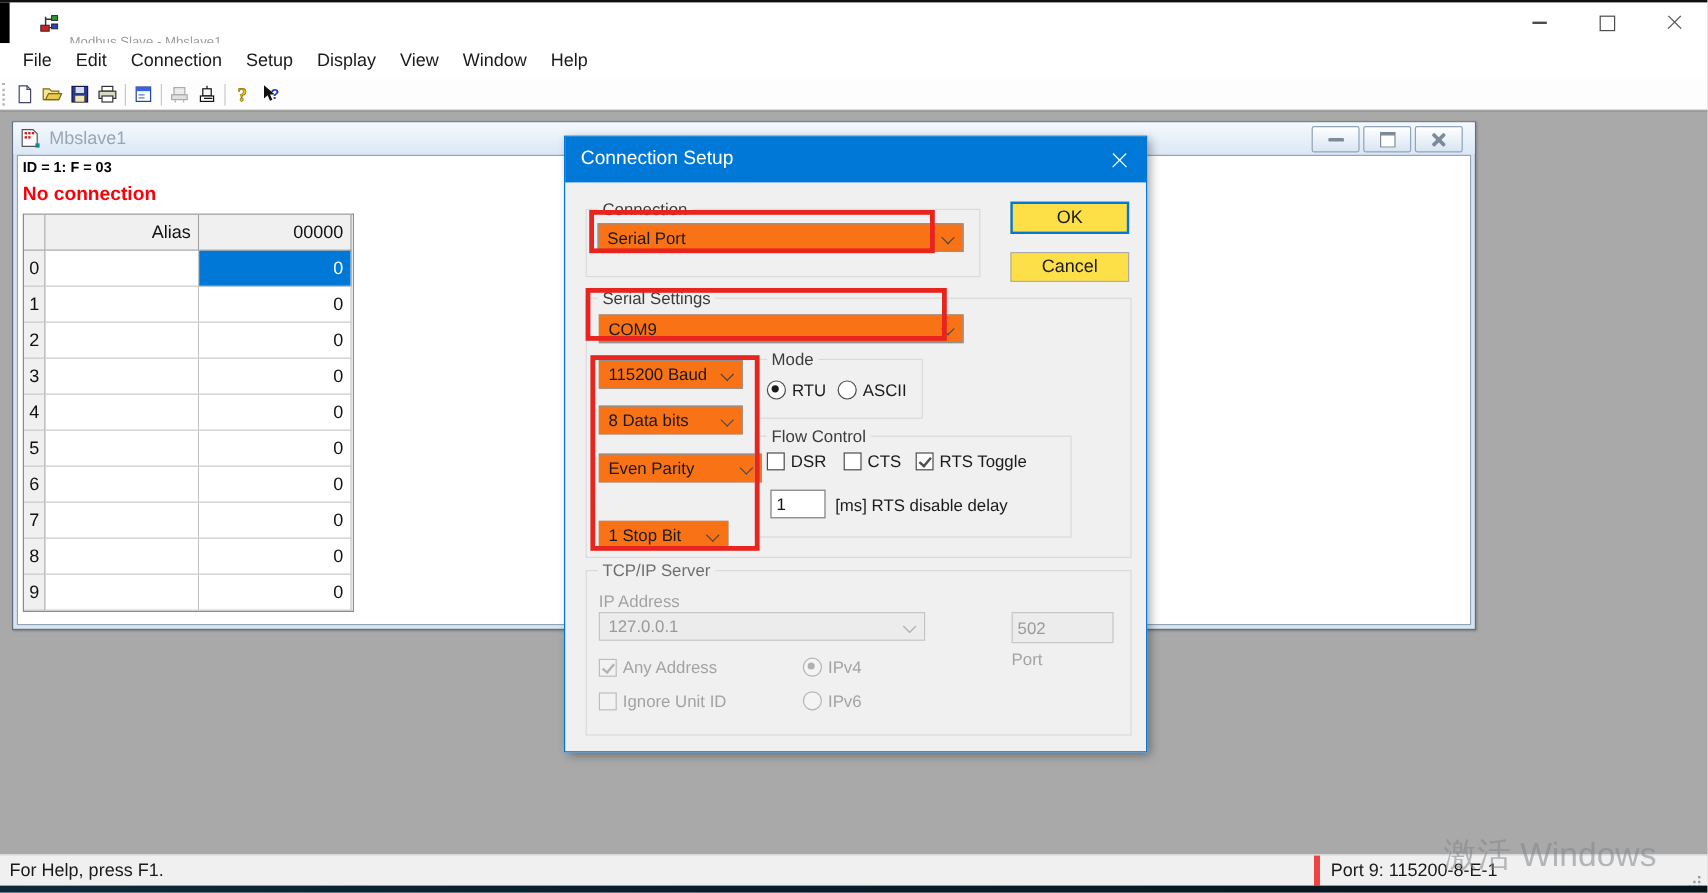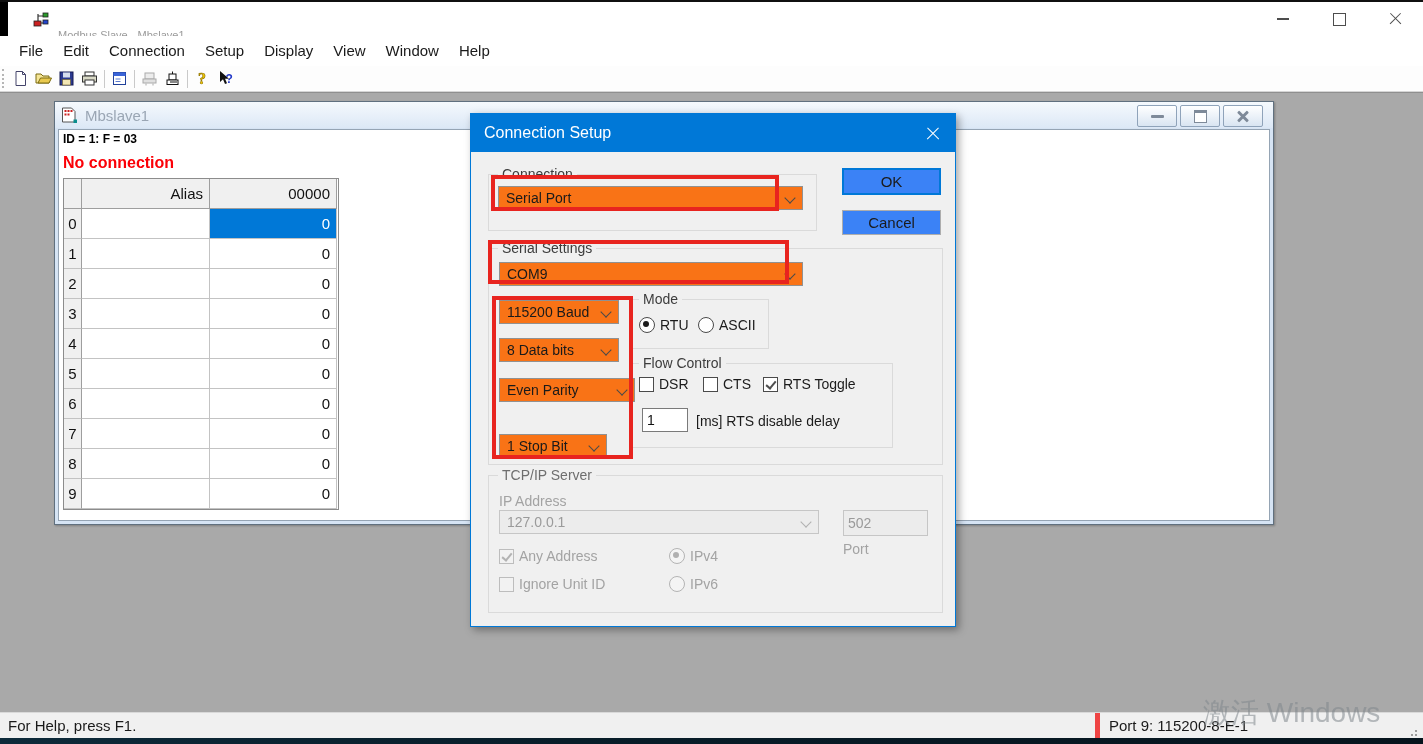--- a/index.html
+++ b/index.html
@@ -27,21 +27,21 @@
   .menubar{position:absolute;top:36px;left:0;right:0;height:30px;background:#fff;display:flex;align-items:center;padding-left:9px;font-size:15px;color:#1a1a1a;}
   .menu-item{padding:0 10px;line-height:30px;cursor:default;}
   
   .toolbar{position:absolute;top:66px;left:0;right:0;height:25px;background:#fdfdfd;border-bottom:1px solid #d5d5d5;display:flex;align-items:center;}
   .tb-handle{width:5px;height:19px;margin-left:2px;border-left:2px dotted #b5b5b5;}
   .tb-btn{width:23px;height:22px;display:flex;align-items:center;justify-content:center;}
   .tb-sep{width:1px;height:18px;background:#c9c9c9;margin:0 3px;}
   
   .mdi{position:absolute;top:92px;left:0;right:0;bottom:31px;background:#a9a9a9;border-top:1px solid #8f8f8f;}
   
-  .child{position:absolute;left:10px;top:8px;width:1218px;height:422px;background:#d6e4f4;border:1px solid #60707f;box-shadow:1px 1px 2px rgba(0,0,0,.25);margin-left:44px;}
+  .child{position:absolute;left:10px;top:8px;width:1218px;height:422px;background:#d6e4f4;border:1px solid #60707f;box-shadow:1px 1px 2px rgba(0,0,0,.25);}
   .child-title{position:absolute;left:0;top:0;right:0;height:26px;background:linear-gradient(#f5f9fd,#dce8f6);display:flex;align-items:center;}
   .child-doc-icon{margin-left:6px;width:17px;height:17px;}
   .child-title-text{margin-left:7px;font-size:15px;color:#9aa6b4;}
   .child-controls{position:absolute;right:10px;top:3px;display:flex;gap:3px;}
   .cbtn{width:38px;height:20px;border:1px solid #8fa3ba;border-radius:2px;background:linear-gradient(#ffffff,#d9e5f2);display:flex;align-items:center;justify-content:center;}
   .cg-min{width:13px;height:3px;background:#7e8a99;border-radius:1px;}
   .cg-restore{width:11px;height:9px;border:1.5px solid #7e8a99;border-top:3.5px solid #7e8a99;background:#fff;}
   .cg-close{position:relative;width:14px;height:12px;}
   .cg-close::before,.cg-close::after{content:"";position:absolute;left:0;top:5px;width:14px;height:3px;border-radius:1px;background:#7e8a99;}
   .cg-close::before{transform:rotate(45deg);} .cg-close::after{transform:rotate(-45deg);}
@@ -72,21 +72,21 @@
   .group-label{position:absolute;top:-9px;left:9px;background:#f0f0f0;padding:0 4px;color:#3c3c3c;}
   .group-label.dim{color:#6e6e6e;}
   
   .combo{position:absolute;box-sizing:border-box;height:24px;background:#f97316;border:1px solid #919191;display:flex;align-items:center;}
   .combo .txt{margin-left:7px;white-space:nowrap;color:#1a1a1a;}
   .combo .arrow{position:absolute;right:8px;top:7px;width:7px;height:7px;border-right:1.6px solid #4a4a4a;border-bottom:1.6px solid #4a4a4a;transform:rotate(45deg);}
   .combo.disabled{background:#ececec;border-color:#c6c6c6;}
   .combo.disabled .txt{color:#9a9a9a;}
   .combo.disabled .arrow{border-color:#b0b0b0;}
   
-  .btn{position:absolute;box-sizing:border-box;background:#3b82f6;border:1px solid #adadad;display:flex;align-items:center;justify-content:center;font-size:15px;color:#1b1b1b;}
+  .btn{position:absolute;box-sizing:border-box;background:#fde047;border:1px solid #adadad;display:flex;align-items:center;justify-content:center;font-size:15px;color:#1b1b1b;}
   .btn.default{border:2px solid #0078d7;}
   
   .radio{width:14px;height:14px;border-radius:50%;border:1px solid #4a4a4a;background:#fff;position:relative;flex:none;}
   .radio.on::after{content:"";position:absolute;left:3px;top:3px;width:6px;height:6px;border-radius:50%;background:#1c1c1c;}
   .radio.disabled{border-color:#b4b4b4;background:#f4f4f4;}
   .radio.disabled.on::after{background:#b0b0b0;}
   .checkbox{width:15px;height:15px;box-sizing:border-box;border:1px solid #4a4a4a;background:#fff;position:relative;flex:none;}
   .checkbox.on::after{content:"";position:absolute;left:4px;top:1px;width:4px;height:8px;border-right:2px solid #4f4f4f;border-bottom:2px solid #4f4f4f;transform:rotate(40deg);}
   .checkbox.disabled{border-color:#bdbdbd;background:#f2f2f2;}
   .checkbox.disabled.on::after{border-color:#b3b3b3;}
@@ -376,21 +376,21 @@
     <div class="checkbox on"></div>
     <span class="ctl-label">RTS Toggle</span>
   </div>
   <input class="field" style="left: 171px; top: 294px; width: 46px; height: 24px;" value="1">
   <span class="ctl-label" style="position:absolute;left:225px;top:299px;">[ms] RTS disable delay</span>
 
   <div class="group" style="left:17px;top:361px;width:453px;height:136px;">
     <span class="group-label dim">TCP/IP Server</span>
   </div>
   <span class="dim-text" style="position:absolute;left:28px;top:379px;">IP Address</span>
-  <div class="combo disabled" style="left:28px;top:396px;width:320px;">
+  <div class="combo disabled" style="left:28px;top:396px;width:272px;">
     <span class="txt">127.0.0.1</span>
     <span class="arrow"></span>
   </div>
   <span class="dim-text" style="position:absolute;left:372px;top:379px;margin-top:48px;">Port</span>
   <div class="field disabled" style="left:372px;top:396px;width:85px;height:26px;line-height:20px;">502</div>
   <div class="ctl-row" style="left:28px;top:434px;">
     <div class="checkbox disabled on"></div>
     <span class="ctl-label dim-text">Any Address</span>
   </div>
   <div class="ctl-row" style="left:198px;top:434px;">

